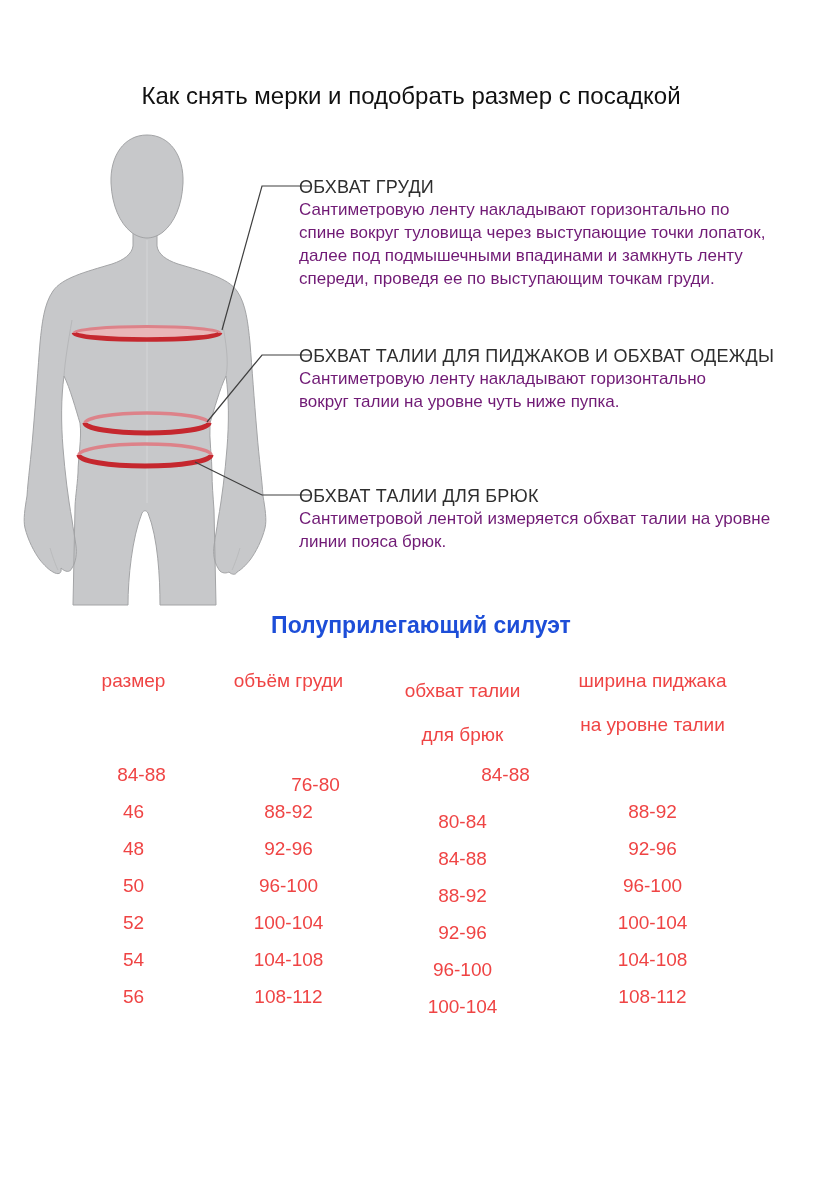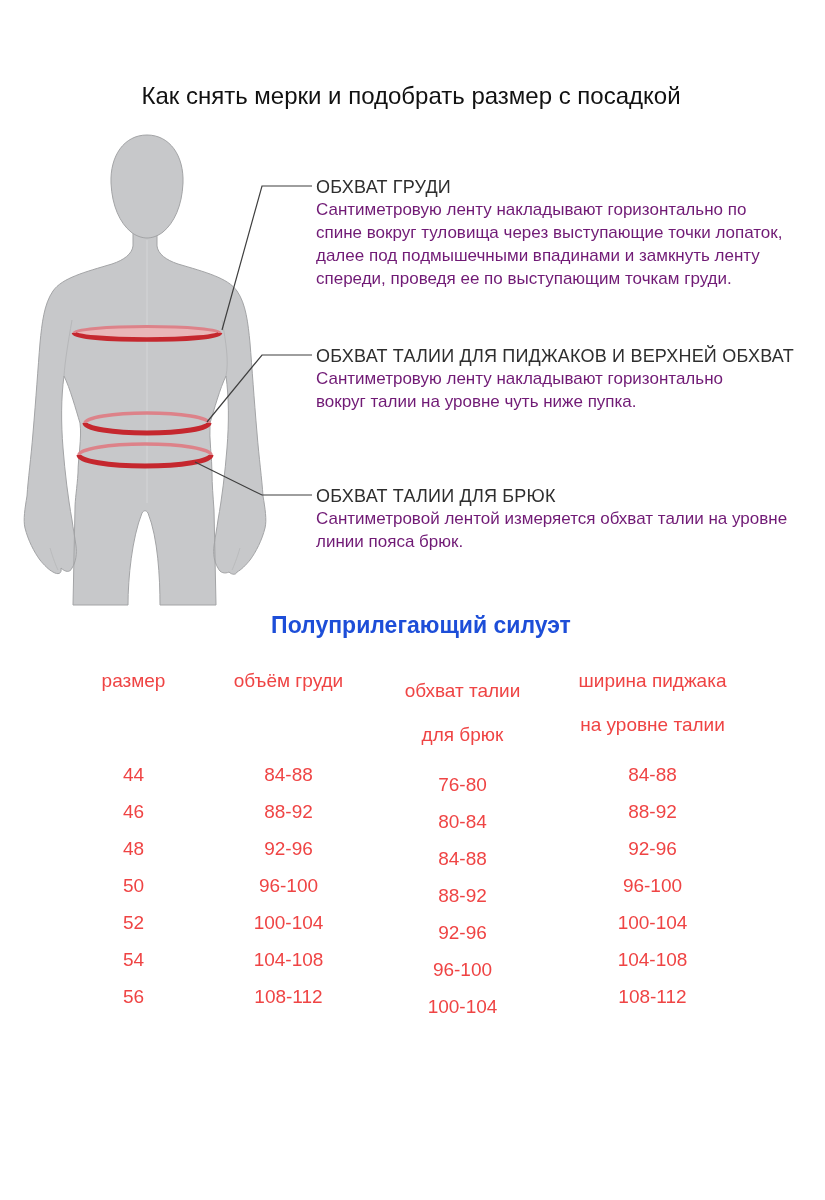--- a/index.html
+++ b/index.html
@@ -23,21 +23,21 @@
     color: #111111;
     white-space: nowrap;
   }
   .figure-wrap {
     position: absolute;
     left: 20px; top: 128px;
     width: 292px; height: 484px;
   }
   .mlabel {
     position: absolute;
-    left: 316px;
+    left: 299px;
     width: 500px;
   }
   .mlabel .mhead {
     font-size: 18px;
     line-height: 22px;
     color: #2e2e2e;
     letter-spacing: 0.2px;
     white-space: nowrap;
   }
   .mlabel .mdesc {
@@ -172,21 +172,21 @@
 
   <div class="mlabel" id="mlabel-1">
     <div class="mhead">ОБХВАТ ГРУДИ</div>
     <div class="mdesc">Сантиметровую ленту накладывают горизонтально по
 спине вокруг туловища через выступающие точки лопаток,
 далее под подмышечными впадинами и замкнуть ленту
 спереди, проведя ее по выступающим точкам груди.</div>
   </div>
 
   <div class="mlabel" id="mlabel-2">
-    <div class="mhead">ОБХВАТ ТАЛИИ ДЛЯ ПИДЖАКОВ И ВЕРХНЕЙ ОБХВАТ</div>
+    <div class="mhead">ОБХВАТ ТАЛИИ ДЛЯ ПИДЖАКОВ И ОБХВАТ ОДЕЖДЫ</div>
     <div class="mdesc">Сантиметровую  ленту накладывают горизонтально
 вокруг талии на уровне чуть ниже пупка.</div>
   </div>
 
   <div class="mlabel" id="mlabel-3">
     <div class="mhead">ОБХВАТ ТАЛИИ ДЛЯ БРЮК</div>
     <div class="mdesc">Сантиметровой лентой измеряется обхват талии на уровне
 линии пояса брюк.</div>
   </div>
 
@@ -218,21 +218,20 @@
         <div class="c3">
             <div class="cell-line">для брюк</div>
           </div>
         <div class="c4">
             <div class="cell-line">на уровне талии</div>
           </div>
       </div>
     </div>
     <div class="tbody">
       <div class="trow tbody-row">
-        <div class="c1">44</div>
         <div class="c2">84-88</div>
         <div class="c3">76-80</div>
         <div class="c4">84-88</div>
       </div>
       <div class="trow tbody-row">
         <div class="c1">46</div>
         <div class="c2">88-92</div>
         <div class="c3">80-84</div>
         <div class="c4">88-92</div>
       </div>

